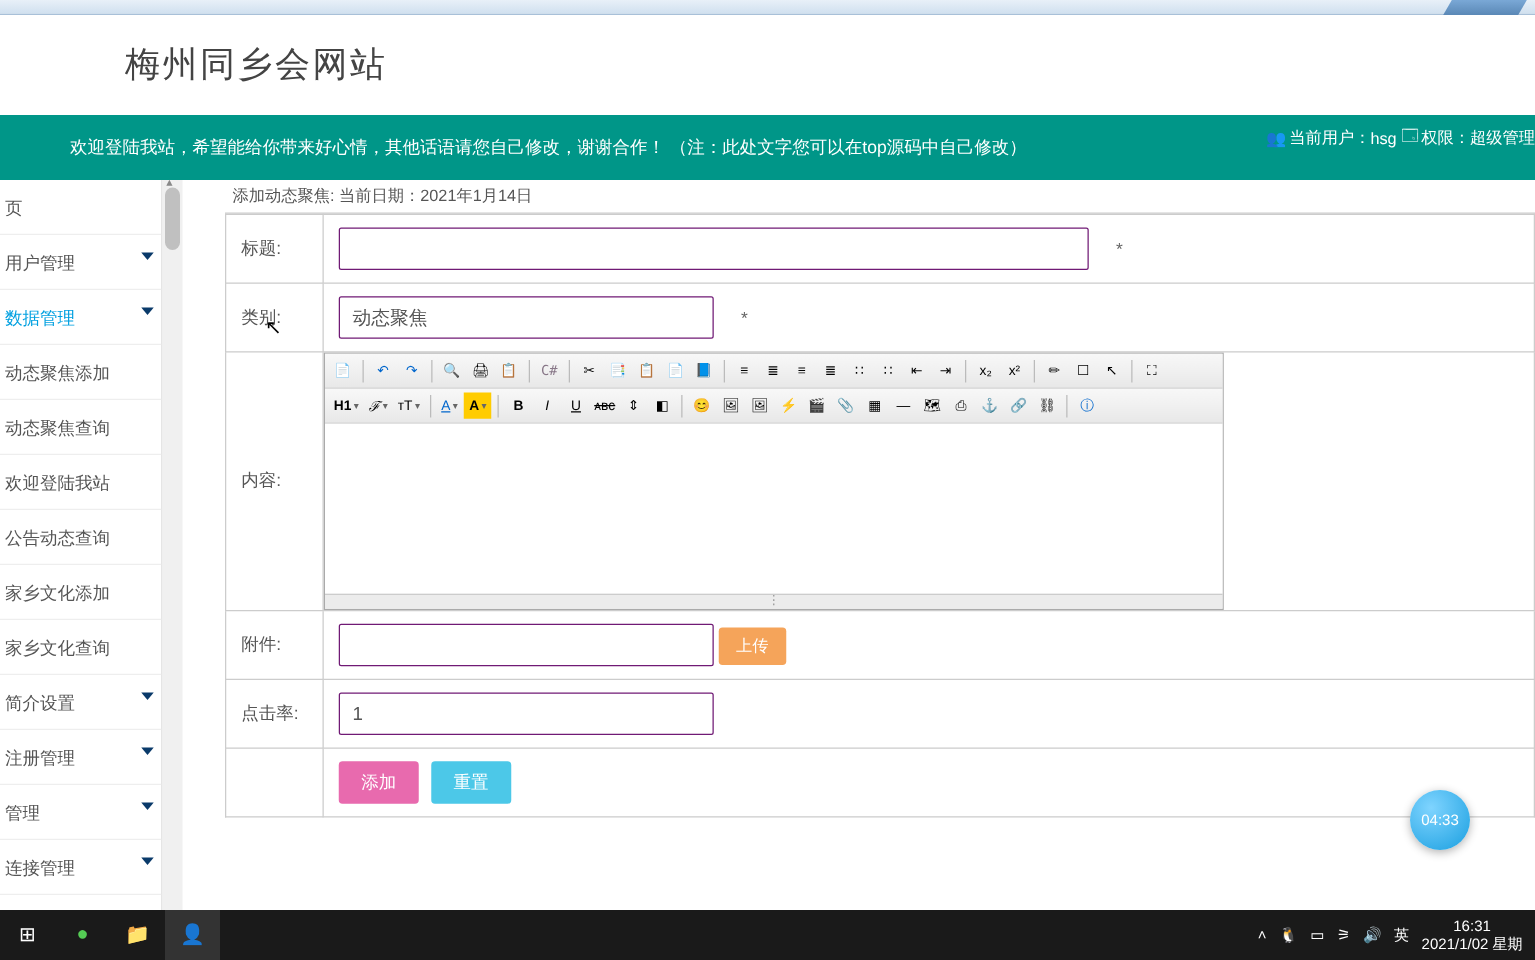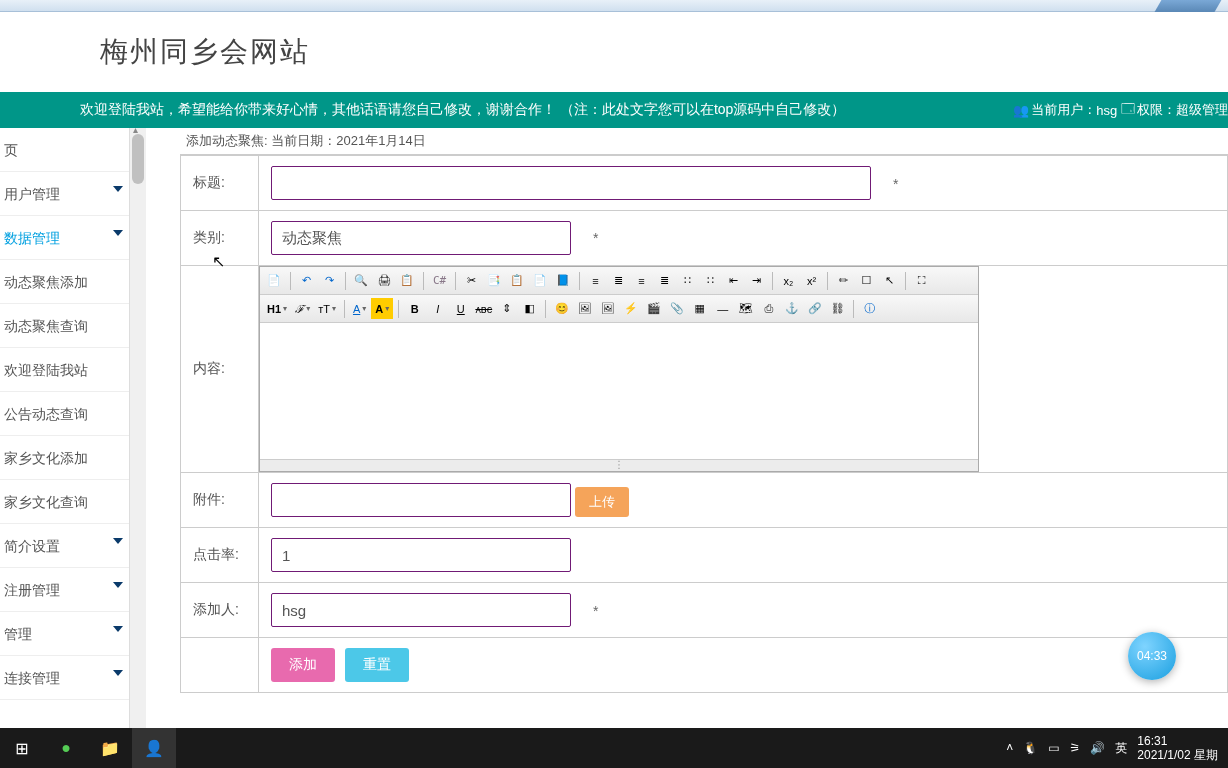--- a/index.html
+++ b/index.html
@@ -4,21 +4,21 @@
 <style>
 * { margin: 0; padding: 0; box-sizing: border-box; }
 body { font-family: "Microsoft YaHei", sans-serif; font-size: 14px; background: #fff; overflow: hidden; width: 1228px; height: 768px; position: relative; }
 
 .window-chrome { height: 12px; background: linear-gradient(to bottom, #e8f0f8, #d0e0ef); border-bottom: 1px solid #a8c0d8; position: relative; }
 .window-chrome::after { content:''; position:absolute; right:10px; top:0; width:60px; height:12px; background:linear-gradient(to bottom,#7aa8d6,#5a88b6); transform:skewX(-30deg); }
 
 .title-bar { height: 80px; background: #fff; display: flex; align-items: center; padding-left: 100px; }
 .title-bar h1 { font-size: 28px; color: #444; font-weight: normal; letter-spacing: 2px; }
 
-.teal-bar { background: #009688; color: #fff; height: 36px; display: flex; align-items: center; padding-left: 80px; font-size: 14px; position: relative; }
+.teal-bar { background: #009688; color: #fff; height: 52px; display: flex; align-items: center; padding-left: 56px; font-size: 14px; position: relative; }
 .teal-bar .right { position: absolute; right: 0; top: 0; height: 36px; display: flex; align-items: center; font-size: 13px; }
 .emoji-ico { font-size: 13px; margin-right: 2px; }
 
 .main { display: flex; height: calc(768px - 12px - 80px - 36px - 40px); }
 
 .sidebar { width: 130px; background: #fff; border-right: 1px solid #ddd; position: relative; }
 .sidebar-scroll { width: 16px; background: #f0f0f0; position: relative; }
 .sidebar-scroll .thumb { position: absolute; top: 6px; left: 2px; width: 12px; height: 50px; background: #c0c0c0; border-radius: 6px; }
 .sidebar-scroll::before { content:'▴'; position:absolute; top:-4px; left:3px; color:#888; font-size:10px;}
 .side-item { height: 44px; line-height: 44px; padding-left: 4px; color: #555; border-bottom: 1px solid #eee; position: relative; cursor: pointer; font-size: 14px; }
@@ -48,21 +48,21 @@
 .btn-pink { background: #e86aae; color: #fff; border: none; padding: 8px 18px; border-radius: 3px; cursor: pointer; font-size: 14px; }
 .btn-cyan { background: #4cc8e8; color: #fff; border: none; padding: 8px 18px; border-radius: 3px; cursor: pointer; font-size: 14px; margin-left: 6px; }
 
 .float-timer { position: absolute; right: 52px; bottom: 88px; width: 48px; height: 48px; border-radius: 50%; background: radial-gradient(circle at 35% 30%, #7fd4ff, #1a9fe0); color: #fff; display: flex; align-items: center; justify-content: center; font-size: 12px; box-shadow: 0 2px 8px rgba(0,0,0,0.3); }
 
 .taskbar { position: absolute; bottom: 0; left: 0; right: 0; height: 40px; background: #1a1a1a; display: flex; align-items: center; color: #fff; font-size: 12px; }
 .task-left { display: flex; align-items: center; height: 100%; }
 .task-ico { width: 44px; height: 40px; display: flex; align-items: center; justify-content: center; font-size: 16px; cursor: pointer; }
 .task-ico.active { background: #333; }
 .task-right { margin-left: auto; display: flex; align-items: center; gap: 10px; padding-right: 10px; }
-.task-clock { text-align: left; line-height: 1.2; }
+.task-clock { text-align: center; line-height: 1.2; }
 
 .cursor-overlay { position: absolute; left: 212px; top: 252px; font-size: 16px; color: #000; pointer-events: none; }
 </style>
 </head>
 <body>
 
 <div class="window-chrome"></div>
 
 <div class="title-bar">
   <h1>梅州同乡会网站</h1>
@@ -215,27 +215,20 @@
         <td>
           <input class="inp w300" value="" style="">
           <button class="btn-upload">上传</button>
         </td>
       </tr>
       <tr>
         <td class="lbl">点击率:</td>
         <td><input class="inp w300" value="1" style=""></td>
       </tr>
       <tr>
-        <td class="lbl">添加人:</td>
-        <td>
-          <input class="inp w300" value="hsg" style="">
-          <span class="star">*</span>
-        </td>
-      </tr>
-      <tr>
         <td class="lbl"></td>
         <td>
           <button class="btn-pink">添加</button>
           <button class="btn-cyan">重置</button>
         </td>
       </tr>
     </tbody>
       </table>
   </div>
 </div>

